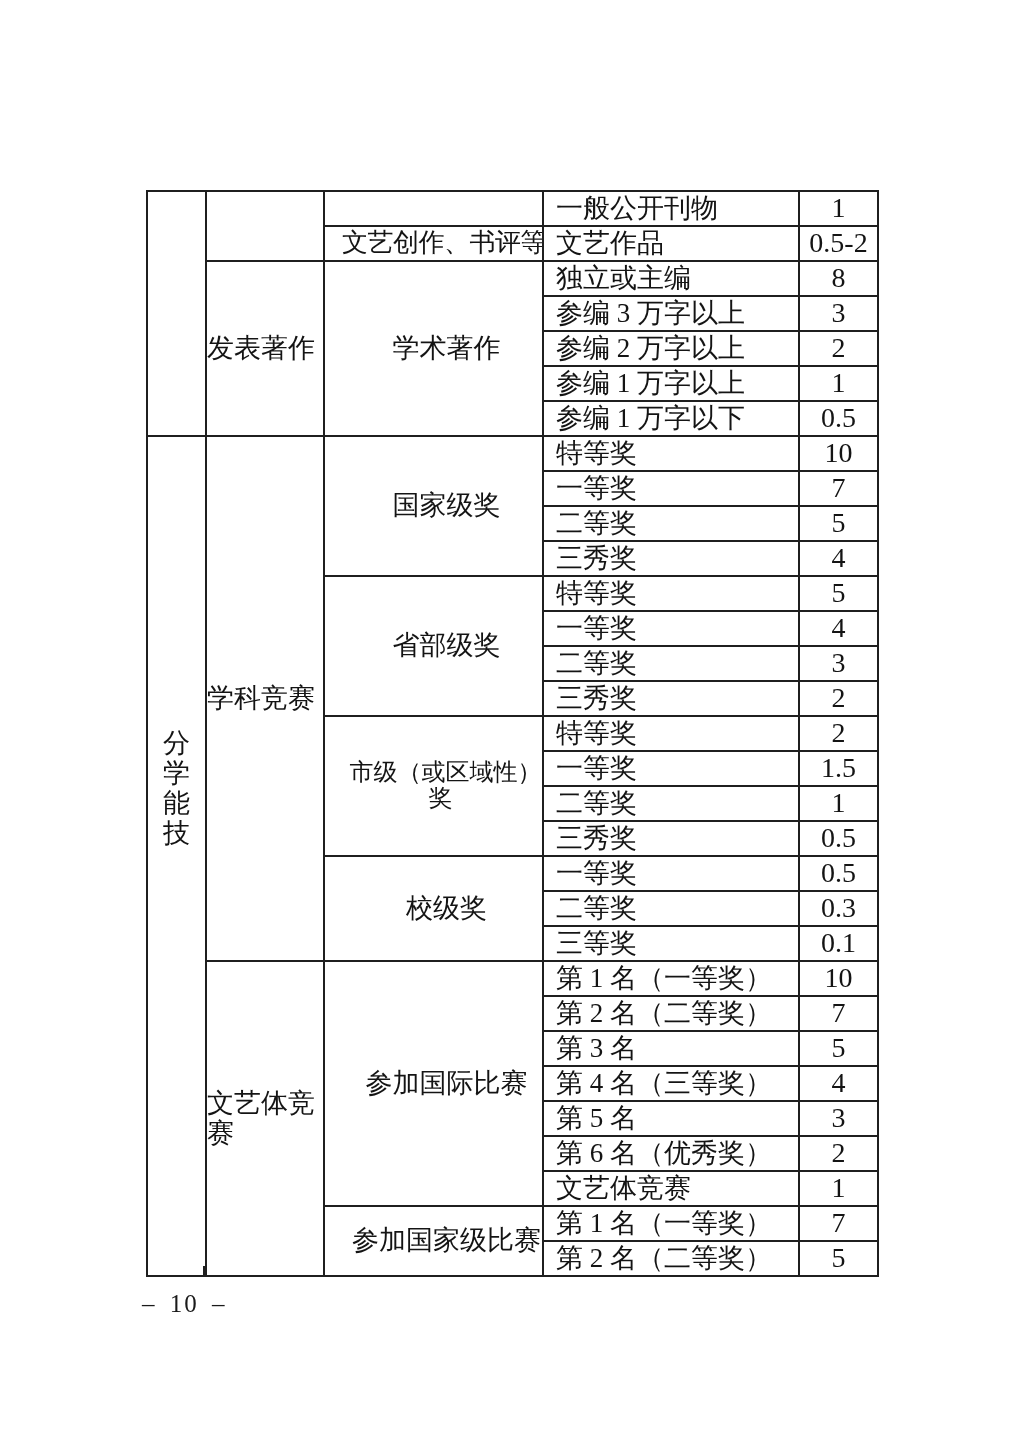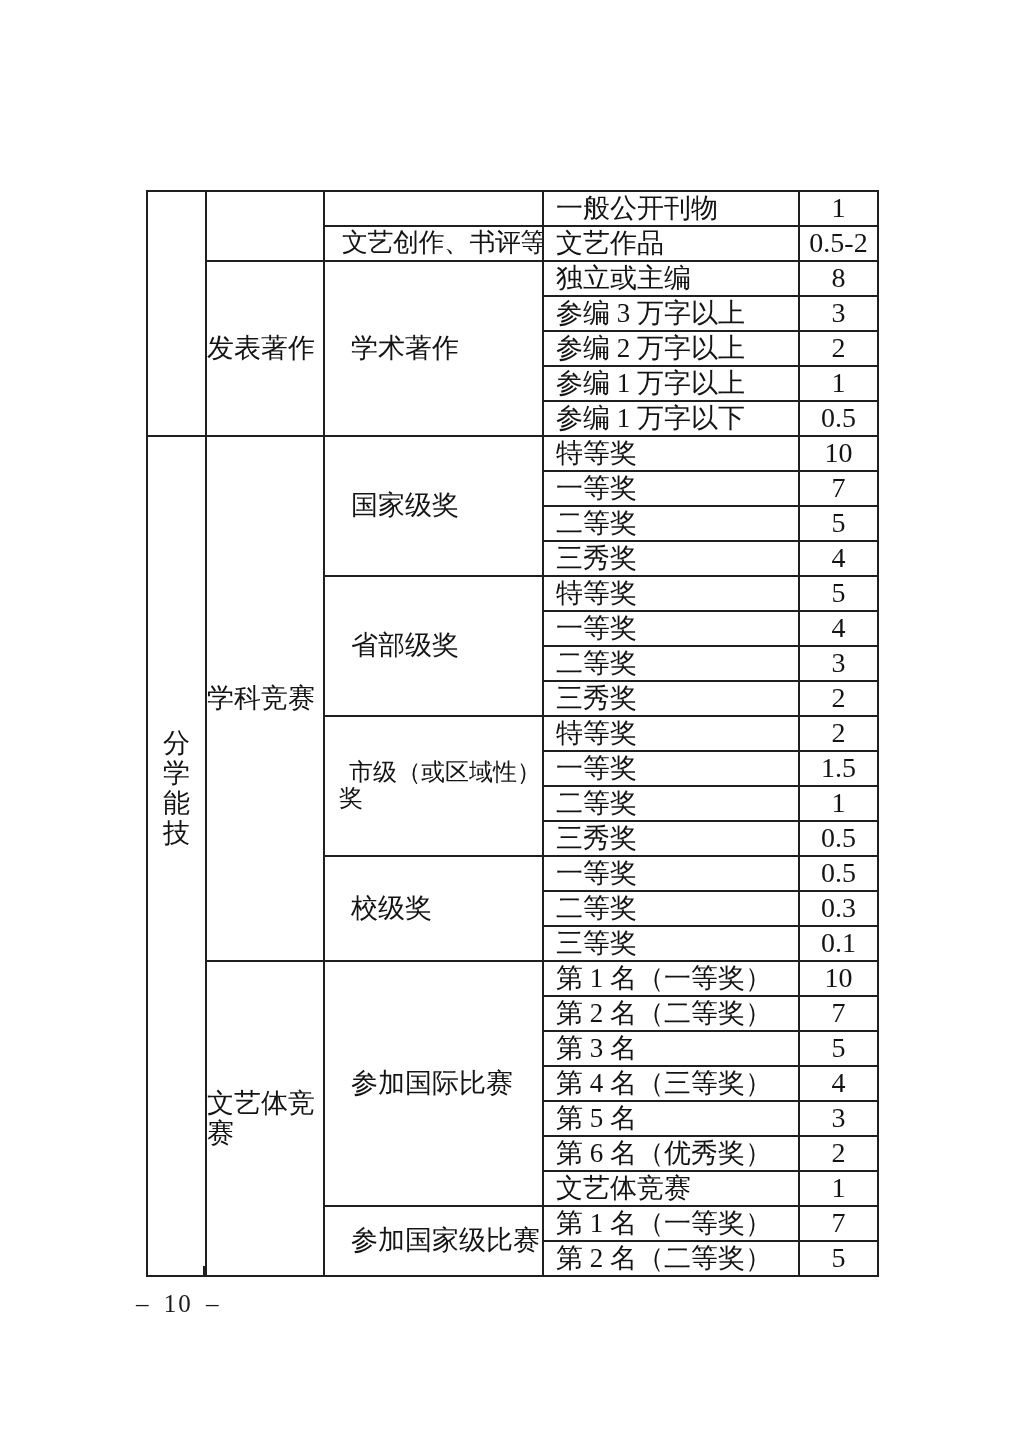--- a/index.html
+++ b/index.html
@@ -22,36 +22,36 @@
   td {
     border: 2px solid #1f1f1f;
     height: 35px;
     padding: 0;
     line-height: 1.08;
     vertical-align: middle;
     overflow: hidden;
   }
   td.c1 { text-align: center; }
   td.c2 { text-align: left; }
-  td.c3 { text-align: left; padding-left: 14px; text-indent: 12px; }
+  td.c3 { text-align: center; padding-left: 14px; text-indent: 12px; }
   td.c4 { text-align: left; padding-left: 12px; white-space: nowrap; }
   td.c5 { text-align: center; font-size: 28px; }
   td.c3.tight { font-size: 26px; text-indent: 3px; letter-spacing: -0.5px; white-space: nowrap; }
   td.c3.wraplong { font-size: 24px; text-indent: 10px; }
   .vert {
     width: 30px; margin: 0 auto;
     line-height: 1.12; text-align: center;
     transform: translateY(-68px);
     word-break: break-all;
   }
   .stub { position: absolute; width: 2px; height: 11px; background: #1f1f1f; top: 1266px; }
   .stub1 { left: 146px; }
   .stub2 { left: 203px; }
   .page-number {
-    position: absolute; left: 136px; top: 1290px;
+    position: absolute; left: 142px; top: 1290px;
     font-size: 25px; letter-spacing: 2px; word-spacing: 5px;
     color: #1a1a1a;
   }
 </style>
 </head>
 <body>
 
 <div class="page">
   <table class="score-table">
     <colgroup>

